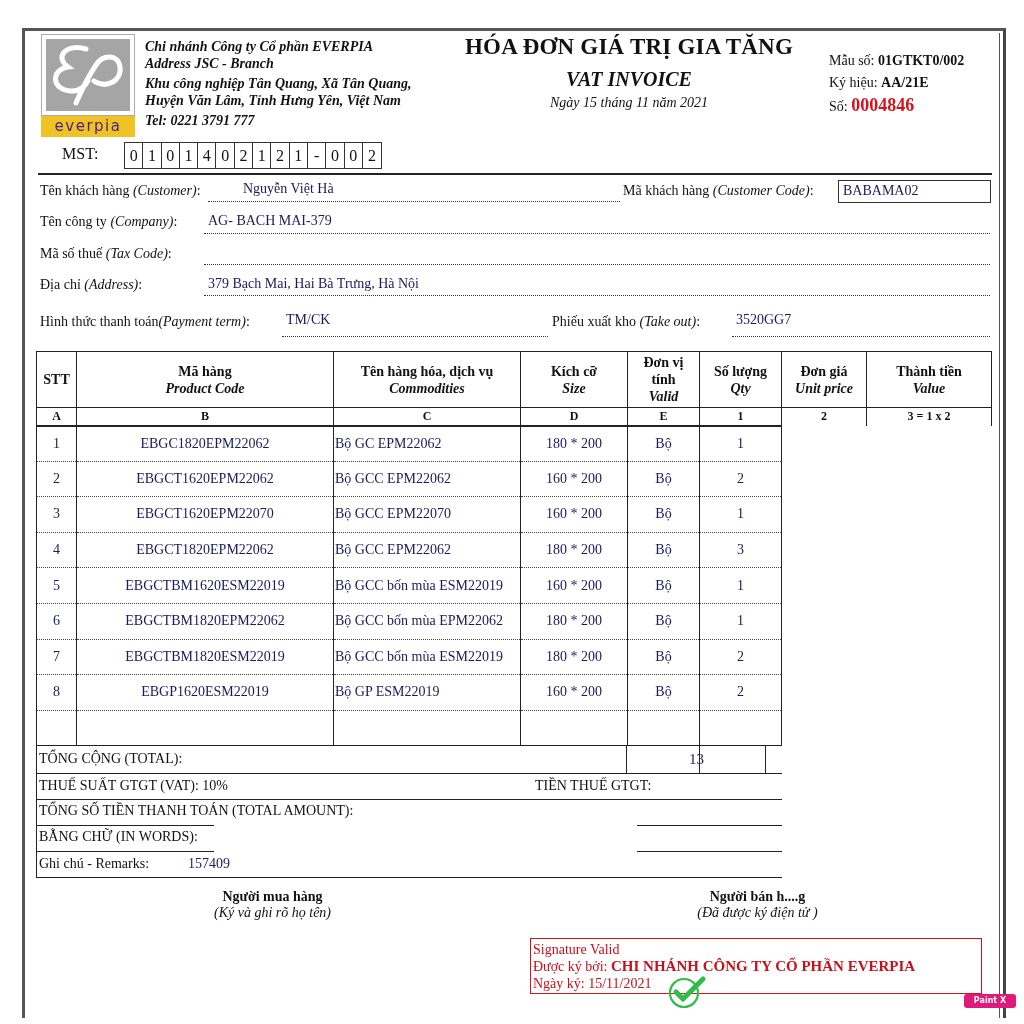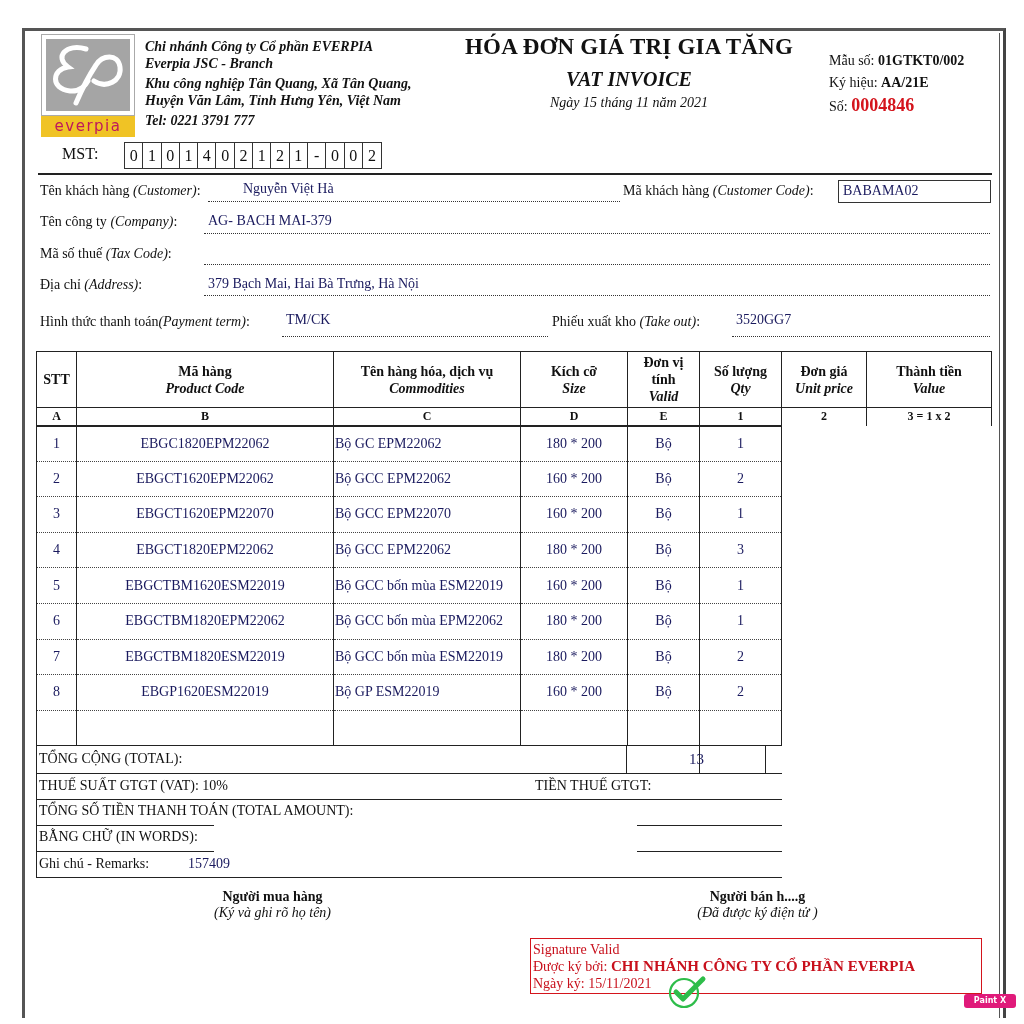--- a/index.html
+++ b/index.html
@@ -14,21 +14,21 @@
     content: ""; position: absolute; right: 3px; top: 2px; bottom: 0; width: 1px; background: #555;
   }
 
   .abs { position: absolute; }
 
   
   .logo { left: 41px; top: 34px; width: 94px; height: 103px; }
   .logo-square { position: absolute; left: 0; top: 0; width: 94px; height: 82px; background: #fff; border: 1px solid #aaa; padding: 4px; }
   .logo-square-inner { width: 100%; height: 100%; background: #a5a5a5; position: relative; }
   .logo-bar { position: absolute; left: 0; top: 82px; width: 94px; height: 21px; background: #f0c325; text-align: center;
-    font-family: "DejaVu Sans", sans-serif; font-size: 15px; letter-spacing: 1.5px; color: #be185d; line-height: 21px; }
+    font-family: "DejaVu Sans", sans-serif; font-size: 15px; letter-spacing: 1.5px; color: #4c1d95; line-height: 21px; }
 
   .company { left: 145px; top: 38px; font-style: italic; font-weight: bold; font-size: 14px; line-height: 17px; color: #111; }
   .company div { white-space: nowrap; }
   .company .gap { margin-top: 3px; }
 
   .mst-label { left: 62px; top: 145px; font-size: 16px; }
   .mst-boxes { left: 124px; top: 142px; display: flex; border: 1px solid #333; }
   .mst-box { width: 18.3px; height: 25px; border-right: 1px solid #333; text-align: center; font-size: 16px; line-height: 25px; }
   .mst-box:last-child { border-right: none; }
 
@@ -82,21 +82,21 @@
         <path d="M40 10 C 20 4, 8 18, 22 28 C 6 30, 4 50, 24 52 C 34 53, 40 46, 42 42" fill="none" stroke="#fff" stroke-width="5" stroke-linecap="round"></path>
         <path d="M30 64 C 36 50, 42 38, 50 26 C 56 16, 72 14, 74 28 C 76 42, 60 50, 48 42" fill="none" stroke="#fff" stroke-width="5" stroke-linecap="round"></path>
       </svg>
     </div>
   </div>
   <div class="logo-bar">everpia</div>
 </div>
 
 <div class="abs company">
   <div>Chi nhánh Công ty Cổ phần EVERPIA</div>
-  <div>Everpia JSC - Branch</div>
+  <div>Address JSC - Branch</div>
   <div class="gap">Khu công nghiệp Tân Quang, Xã Tân Quang,</div>
   <div>Huyện Văn Lâm, Tỉnh Hưng Yên, Việt Nam</div>
   <div class="gap">Tel: 0221 3791 777</div>
 </div>
 
 <div class="abs mst-label">MST:</div>
 <div class="abs mst-boxes">
   <div class="mst-box">0</div>
   <div class="mst-box">1</div>
   <div class="mst-box">0</div>

